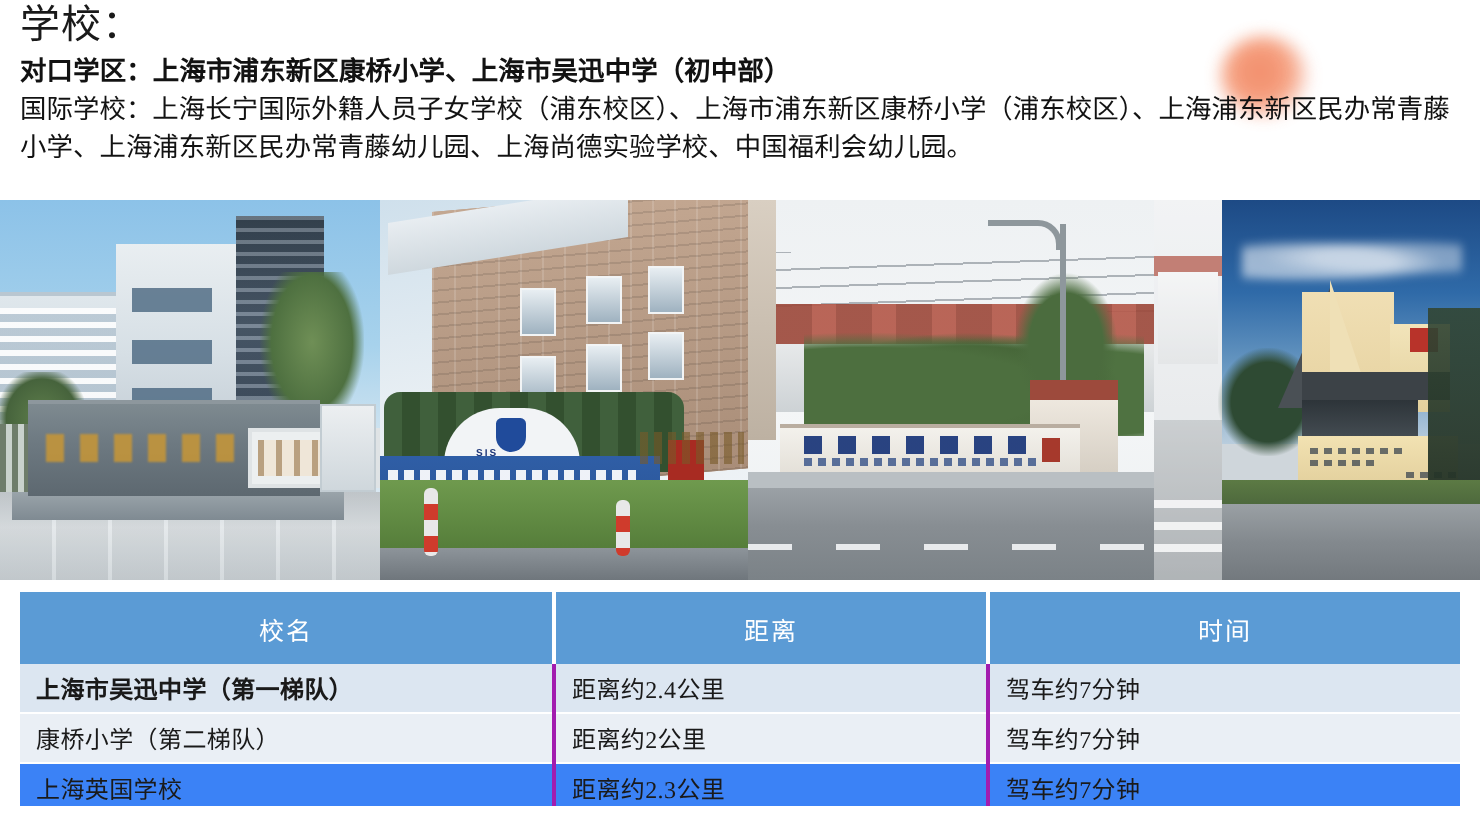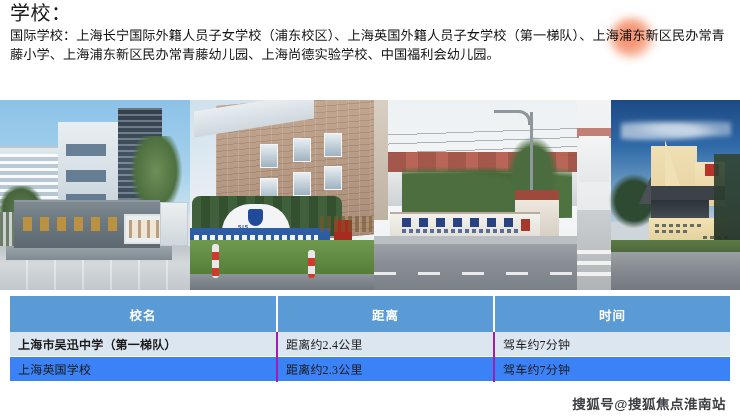--- a/index.html
+++ b/index.html
@@ -436,21 +436,21 @@
   }
   table.info{
     border-collapse: collapse;
     width: 720px;
     table-layout: fixed;
     background:#eef2f7;
   }
   table.info th{
     background:#5b9bd5;
     color:#ffffff;
-    font-weight:700;
+    font-weight:400;
     font-size:12.5px;
     height:36px;
     text-align:center;
     border-right:2px solid #ffffff;
     font-family:"Liberation Serif","DejaVu Serif",serif;
     letter-spacing:1px;
     vertical-align: middle;
     padding:0;
   }
   table.info th:last-child{ border-right:none; }
@@ -619,21 +619,22 @@
       <div class="overlapshade"></div>
     </div>
   </div>
 
   <div class="strip-wm">无千自拍房区</div>
 
   <div class="blob"></div>
 
   <div class="text-block">
     <div class="page-title">学校：</div>
-    <div class="line-intl">国际学校：上海长宁国际外籍人员子女学校（浦东校区）、上海英国外籍人员子女学校（第一梯队）、上海浦东新区民办常青藤小学、上海浦东新区民办常青藤幼儿园、上海尚德实验学校、中国福利会幼儿园。</div>
+    <div class="line-zone">对口学区：上海市浦东新区康桥小学、上海市吴迅中学（初中部）</div>
+    <div class="line-intl">国际学校：上海长宁国际外籍人员子女学校（浦东校区）、上海市浦东新区康桥小学（浦东校区）、上海浦东新区民办常青藤小学、上海浦东新区民办常青藤幼儿园、上海尚德实验学校、中国福利会幼儿园。</div>
   </div>
 
   <div class="table-wrap">
     <table class="info">
       <colgroup>
         <col class="col-name">
           <col class="col-dist">
           <col class="col-time">
       </colgroup>
       <thead>
@@ -642,27 +643,31 @@
           <th>距离</th>
           <th>时间</th>
         </tr>
       </thead>
       <tbody>
         <tr class="r0">
           <td class="c0">上海市吴迅中学（第一梯队）</td>
           <td>距离约2.4公里</td>
           <td>驾车约7分钟</td>
         </tr>
+        <tr class="r1">
+          <td class="c0">康桥小学（第二梯队）</td>
+          <td>距离约2公里</td>
+          <td>驾车约7分钟</td>
+        </tr>
         <tr class="r2">
           <td class="c0">上海英国学校</td>
           <td>距离约2.3公里</td>
           <td>驾车约7分钟</td>
         </tr>
       </tbody>
     </table>
   </div>
 
   <div class="bottom-strip"></div>
 
 
-  <div class="wm-bottom">搜狐号@搜狐焦点淮南站</div>
 
 </div>
 
 </body></html>

